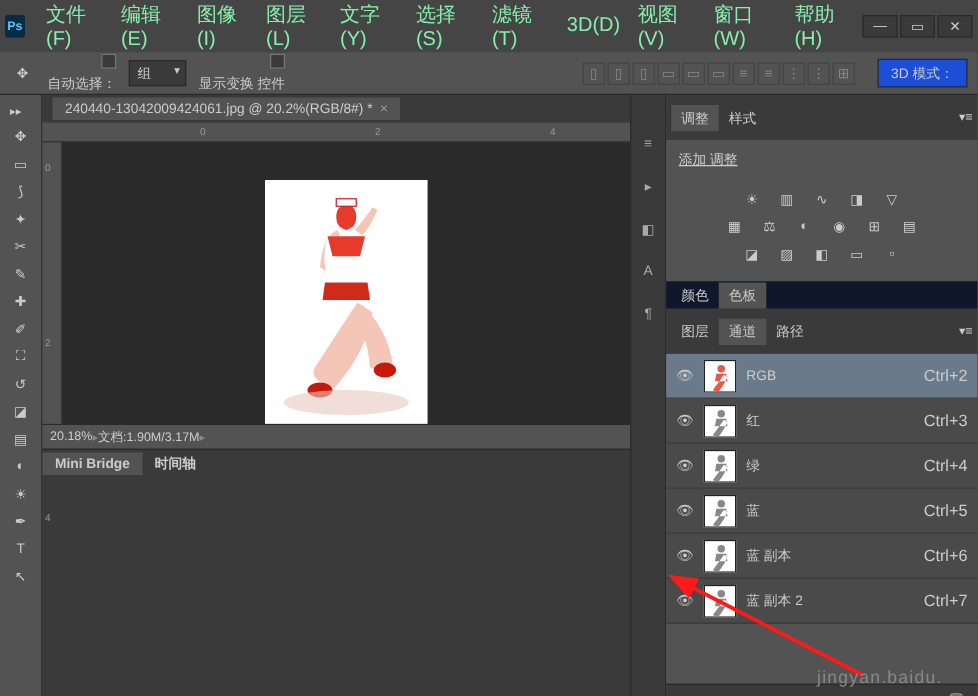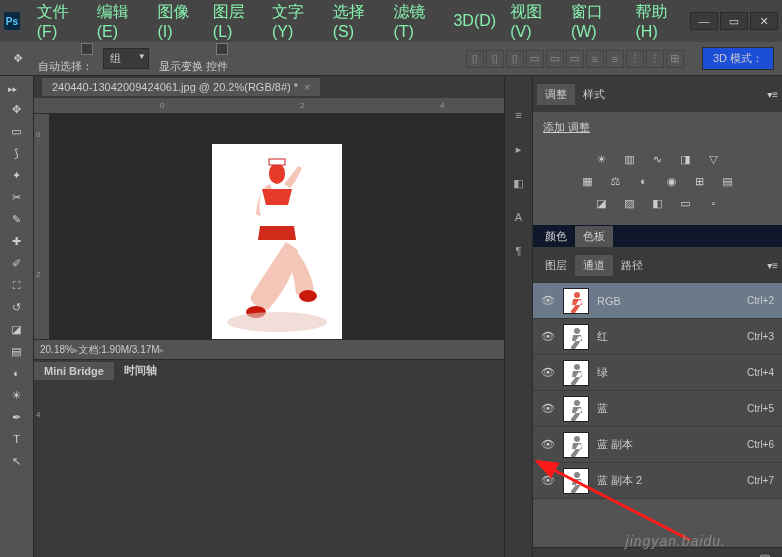--- a/index.html
+++ b/index.html
@@ -54,24 +54,24 @@
 .adj-title { font-size: 11px; margin-bottom: 16px; text-decoration: underline; }
 .adj-row { display: flex; gap: 8px; margin-bottom: 6px; justify-content: center; }
 .adj-icon { width: 20px; height: 16px; color: #ccc; display: flex; align-items: center; justify-content: center; }
 .color-panel { height: 22px; background: #0f172a; display: flex; align-items: flex-end; padding: 0 4px; font-size: 11px; }
 .channels { flex: 1; display: flex; flex-direction: column; background: #535353; }
 .channel-row { height: 36px; display: flex; align-items: center; padding: 0 8px; background: #4a4a4a; border-bottom: 1px solid #3a3a3a; gap: 8px; }
 .channel-row.selected { background: #6a7a8a; }
 .eye { width: 14px; height: 14px; color: #ccc; display: flex; align-items: center; justify-content: center; font-size: 11px; }
 .thumb { width: 26px; height: 26px; background: #fff; border: 1px solid #222; position: relative; overflow: hidden; }
 .ch-name { flex: 1; font-size: 11px; }
-.ch-short { font-size: 10px; color: #ccc; }
+.ch-short { font-size: 13px; color: #ccc; }
 .channel-footer { height: 26px; background: #3a3a3a; border-top: 1px solid #2a2a2a; display: flex; align-items: center; justify-content: flex-end; gap: 10px; padding: 0 10px; color: #aaa; }
 .arrow-annot { position: absolute; pointer-events: none; }
-.watermark { position: absolute; bottom: 8px; right: 56px; font-size: 14px; color: #888; font-style: italic; letter-spacing: 1px; }
+.watermark { position: absolute; bottom: 8px; right: 28px; font-size: 14px; color: #888; letter-spacing: 1px; }
 </style>
 </head>
 <body>
 
 <div class="titlebar">
   <div class="ps-logo">Ps</div>
   <div class="menu-item">文件(F)</div>
   <div class="menu-item">编辑(E)</div>
   <div class="menu-item">图像(I)</div>
   <div class="menu-item">图层(L)</div>

